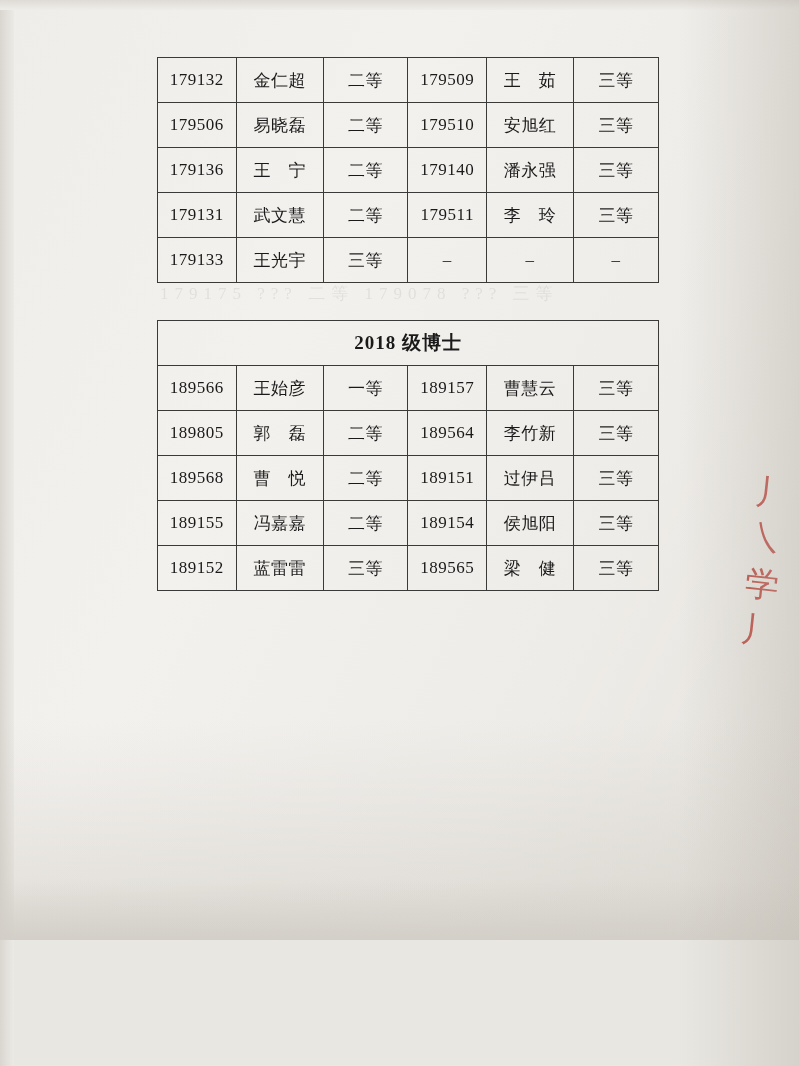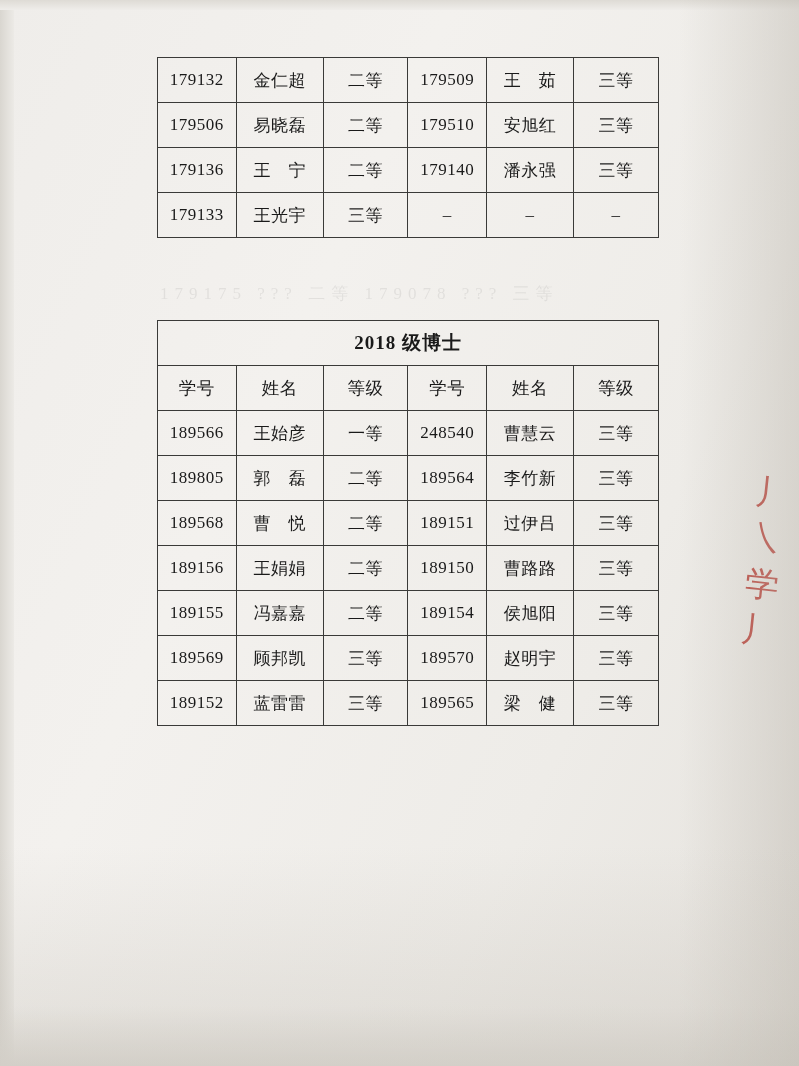--- a/index.html
+++ b/index.html
@@ -13,21 +13,21 @@
     font-family: "Liberation Serif", "DejaVu Serif", serif;
     position: relative;
     overflow: hidden;
   }
   
   .paper {
     position: absolute;
     left: 0;
     top: 0;
     width: 799px;
-    height: 1066px;
+    height: 940px;
     background:
       linear-gradient(115deg, #efedea 0%, #f3f1ee 35%, #eeece8 70%, #e6e3de 100%);
   }
   .paper-edge-left {
     position: absolute;
     left: 0; top: 0;
     width: 14px; height: 1066px;
     background: linear-gradient(90deg, #d9d6d0 0%, #eceae6 100%);
   }
   .paper-edge-top {
@@ -179,20 +179,28 @@
         </tr>
         <tr>
           <td class="num">179136</td>
           <td>王　宁</td>
           <td>二等</td>
           <td class="num">179140</td>
           <td>潘永强</td>
           <td>三等</td>
         </tr>
         <tr>
+          <td class="num">179131</td>
+          <td>武文慧</td>
+          <td>二等</td>
+          <td class="num">179511</td>
+          <td>李　玲</td>
+          <td>三等</td>
+        </tr>
+        <tr>
           <td class="num">179133</td>
           <td>王光宇</td>
           <td>三等</td>
           <td class="num">–</td>
           <td>–</td>
           <td>–</td>
         </tr>
       </tbody>
   </table>
 
@@ -203,73 +211,49 @@
         <col class="c-lvl">
       <col class="c-id">
         <col class="c-name">
         <col class="c-lvl">
     </colgroup>
     <tbody id="bottom-body">
         <tr>
           <td class="title" colspan="6">2018 级博士</td>
         </tr>
         <tr>
-          <td class="head">学号</td>
-          <td class="head">姓名</td>
-          <td class="head">等级</td>
-          <td class="head">学号</td>
-          <td class="head">姓名</td>
-          <td class="head">等级</td>
-        </tr>
-        <tr>
           <td class="num">189566</td>
           <td>王始彦</td>
           <td>一等</td>
-          <td class="num">248540</td>
+          <td class="num">189157</td>
           <td>曹慧云</td>
           <td>三等</td>
         </tr>
         <tr>
           <td class="num">189805</td>
           <td>郭　磊</td>
           <td>二等</td>
           <td class="num">189564</td>
           <td>李竹新</td>
           <td>三等</td>
         </tr>
         <tr>
           <td class="num">189568</td>
           <td>曹　悦</td>
           <td>二等</td>
           <td class="num">189151</td>
           <td>过伊吕</td>
           <td>三等</td>
         </tr>
         <tr>
-          <td class="num">189156</td>
-          <td>王娟娟</td>
-          <td>二等</td>
-          <td class="num">189150</td>
-          <td>曹路路</td>
-          <td>三等</td>
-        </tr>
-        <tr>
           <td class="num">189155</td>
           <td>冯嘉嘉</td>
           <td>二等</td>
           <td class="num">189154</td>
           <td>侯旭阳</td>
-          <td>三等</td>
-        </tr>
-        <tr>
-          <td class="num">189569</td>
-          <td>顾邦凯</td>
-          <td>三等</td>
-          <td class="num">189570</td>
-          <td>赵明宇</td>
           <td>三等</td>
         </tr>
         <tr>
           <td class="num">189152</td>
           <td>蓝雷雷</td>
           <td>三等</td>
           <td class="num">189565</td>
           <td>梁　健</td>
           <td>三等</td>
         </tr>

